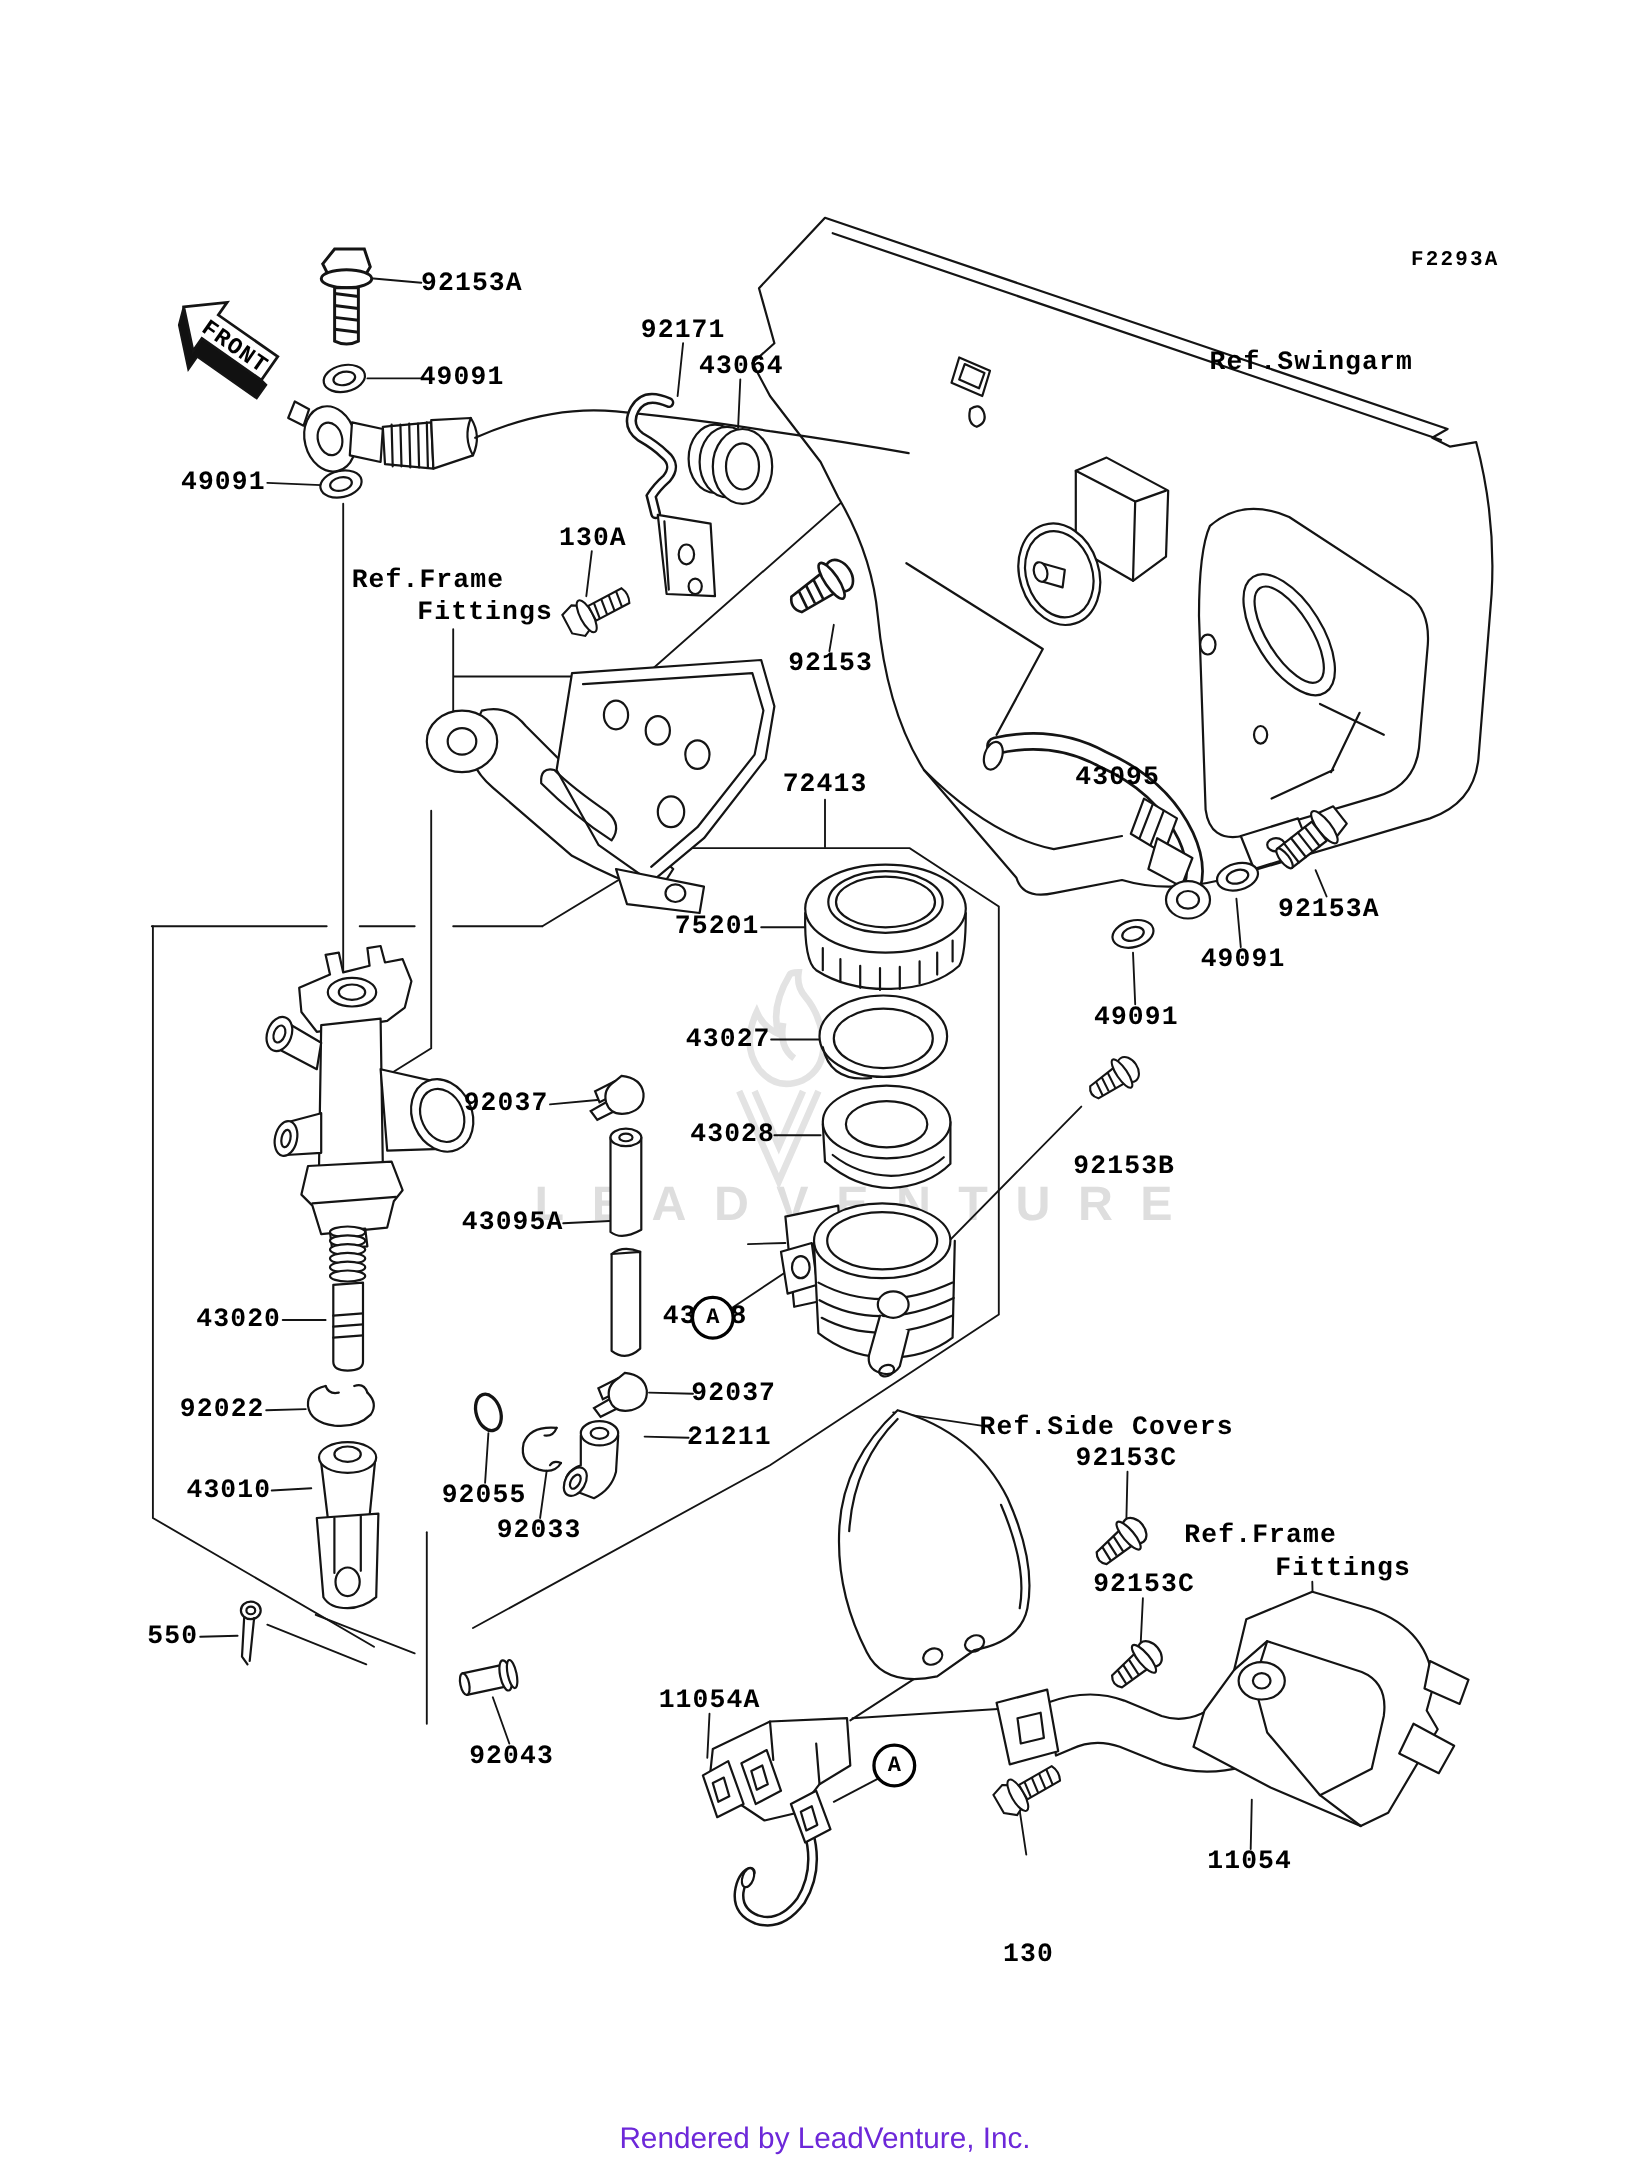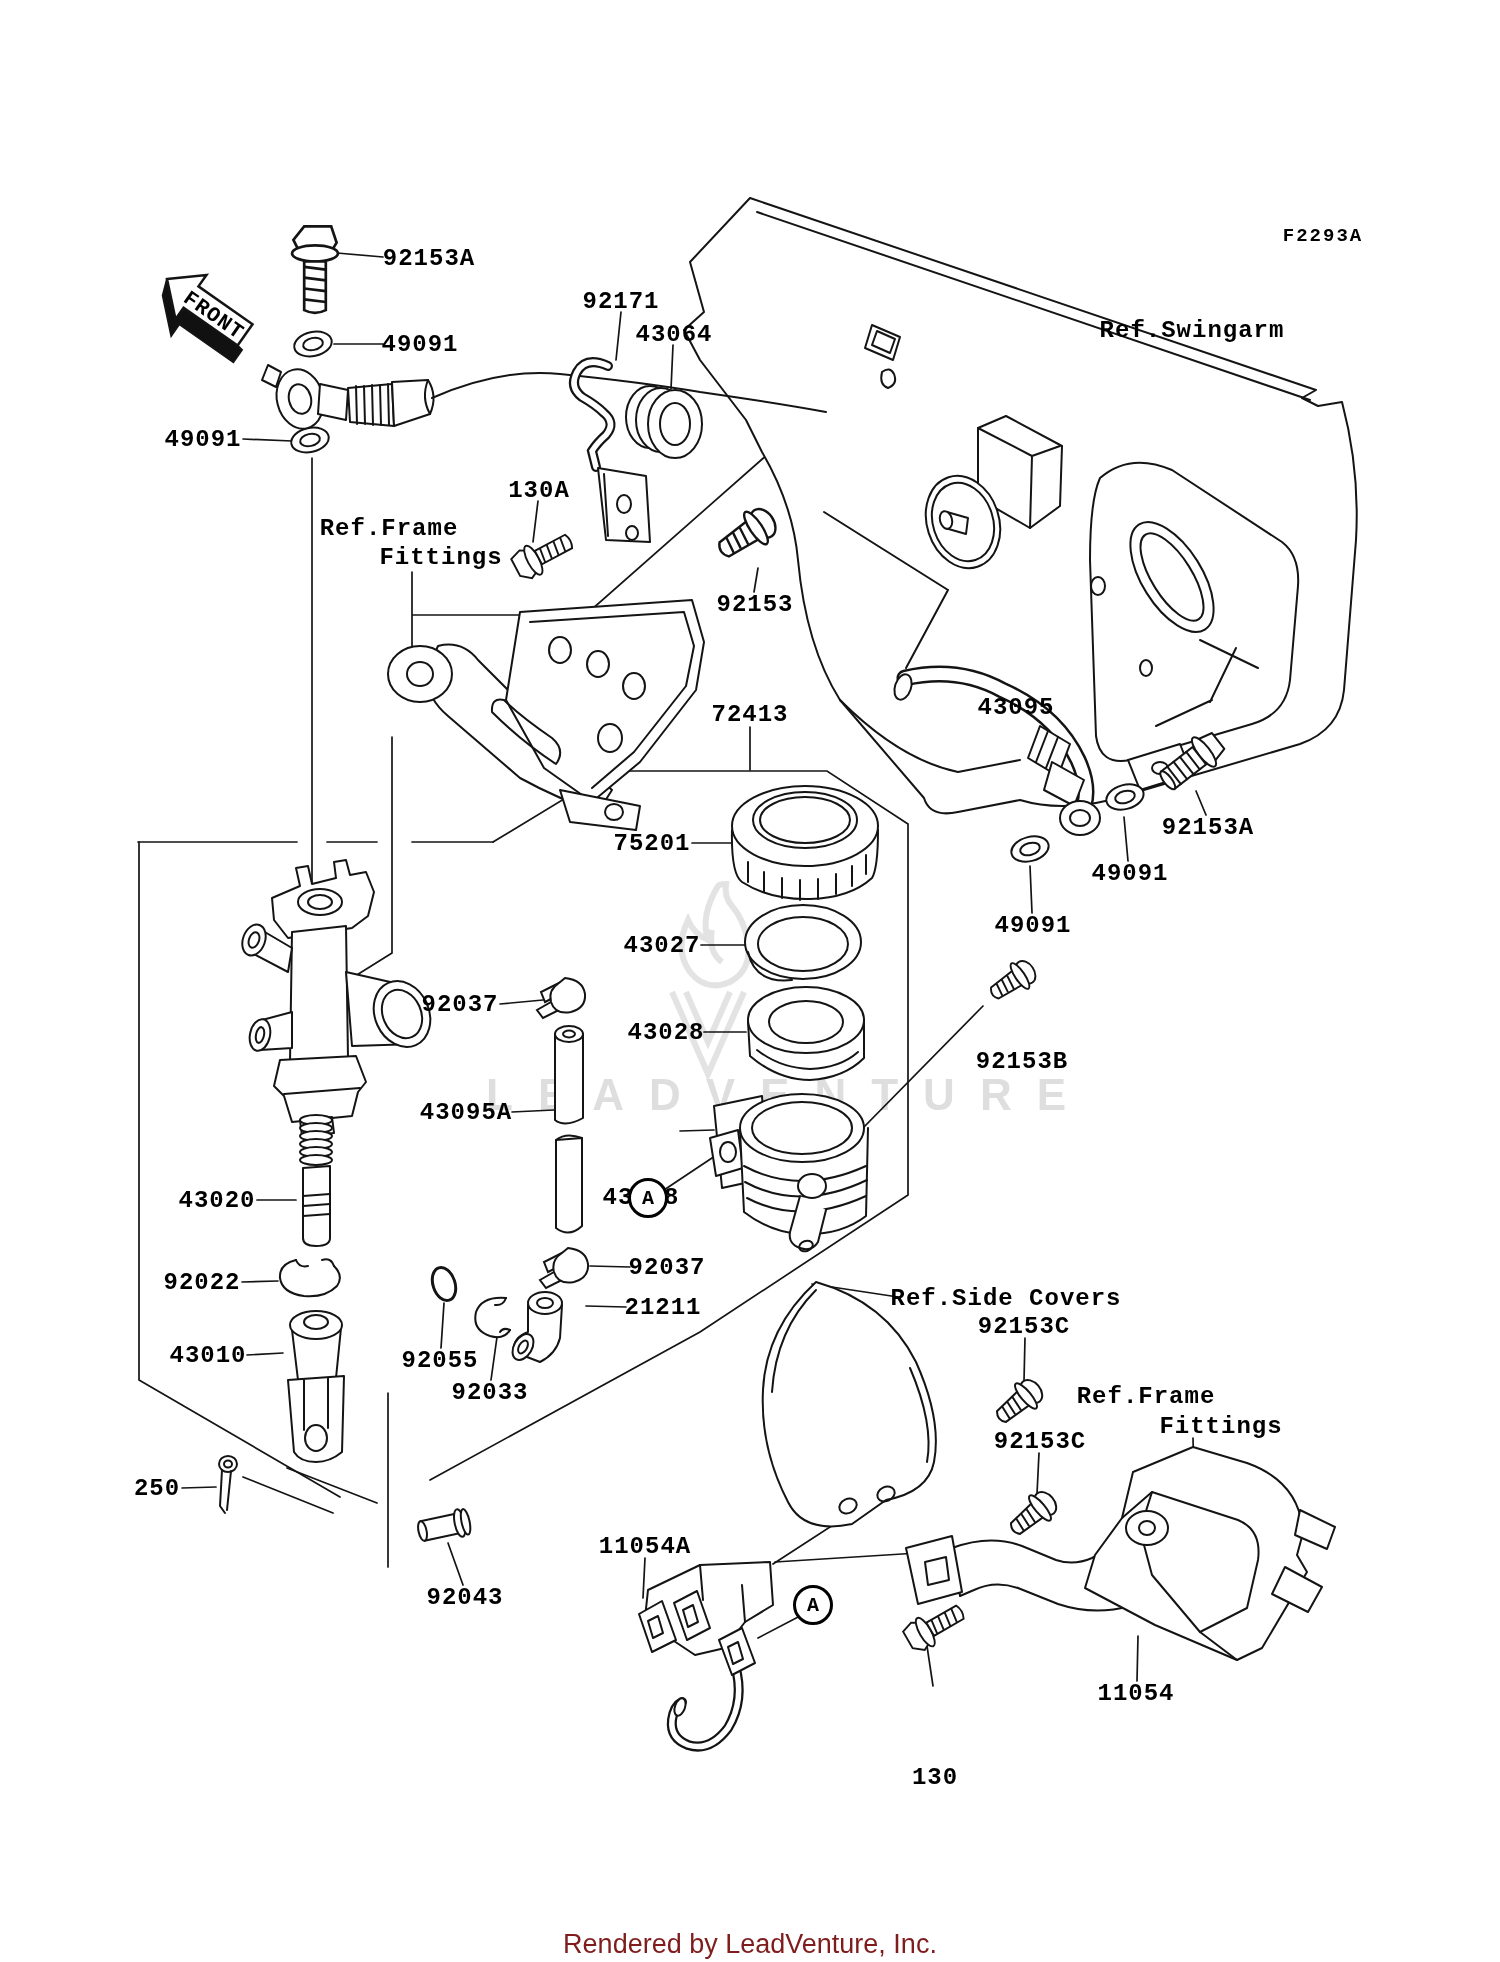--- a/index.html
+++ b/index.html
@@ -8,21 +8,21 @@
   .pn{position:absolute;transform:translate(-50%,-50%);white-space:nowrap;color:#000;
       font:700 24px "Liberation Mono","DejaVu Sans Mono",monospace;letter-spacing:1px;}
   .code{font:700 19px "Liberation Mono","DejaVu Sans Mono",monospace;letter-spacing:2px;margin-left:46px;}
   .amark{position:absolute;width:34px;height:34px;border:3px solid #000;border-radius:50%;
          background:#fff;display:flex;align-items:center;justify-content:center;
          font:700 20px "Liberation Mono","DejaVu Sans Mono",monospace;
          transform:translate(-50%,-50%);z-index:30;}
   .wm-text{position:absolute;left:486px;top:1070px;color:#dedede;z-index:1;
       font:600 44px "Liberation Sans",sans-serif;letter-spacing:25px;white-space:nowrap;}
   .footer{position:absolute;left:750px;top:1944px;transform:translate(-50%,-50%);
-      font:400 27px "Liberation Sans",sans-serif;color:#7f1d1d;white-space:nowrap;z-index:30;}
+      font:400 27px "Liberation Sans",sans-serif;color:#6d28d9;white-space:nowrap;z-index:30;}
   svg.art{position:absolute;left:0;top:0;z-index:10;}
   .labels{position:absolute;left:0;top:0;width:100%;height:100%;z-index:20;}
   .ln{stroke:#141414;stroke-width:2;fill:none;stroke-linecap:round;stroke-linejoin:round;}
   .ld{stroke:#141414;stroke-width:1.7;fill:none;stroke-linecap:round;}
   .wf{fill:#ffffff;}
   .bk{fill:#111111;}
 </style>
 </head>
 <body>
 
@@ -403,21 +403,21 @@
     <div class="pn" style="left:460px;top:1004px">92037</div>
     <div class="pn" style="left:466px;top:1112px">43095A</div>
     <div class="pn" style="left:641px;top:1197px">43078</div>
     <div class="pn" style="left:667px;top:1267px">92037</div>
     <div class="pn" style="left:663px;top:1307px">21211</div>
     <div class="pn" style="left:217px;top:1200px">43020</div>
     <div class="pn" style="left:202px;top:1282px">92022</div>
     <div class="pn" style="left:208px;top:1355px">43010</div>
     <div class="pn" style="left:440px;top:1360px">92055</div>
     <div class="pn" style="left:490px;top:1392px">92033</div>
-    <div class="pn" style="left:157px;top:1488px">250</div>
+    <div class="pn" style="left:157px;top:1488px">550</div>
     <div class="pn" style="left:465px;top:1597px">92043</div>
     <div class="pn" style="left:1006px;top:1298px">Ref.Side Covers</div>
     <div class="pn" style="left:1024px;top:1326px">92153C</div>
     <div class="pn" style="left:1040px;top:1441px">92153C</div>
     <div class="pn" style="left:1146px;top:1396px">Ref.Frame</div>
     <div class="pn" style="left:1221px;top:1426px">Fittings</div>
     <div class="pn" style="left:645px;top:1546px">11054A</div>
     <div class="pn" style="left:935px;top:1777px">130</div>
     <div class="pn" style="left:1136px;top:1693px">11054</div>
   </div>

